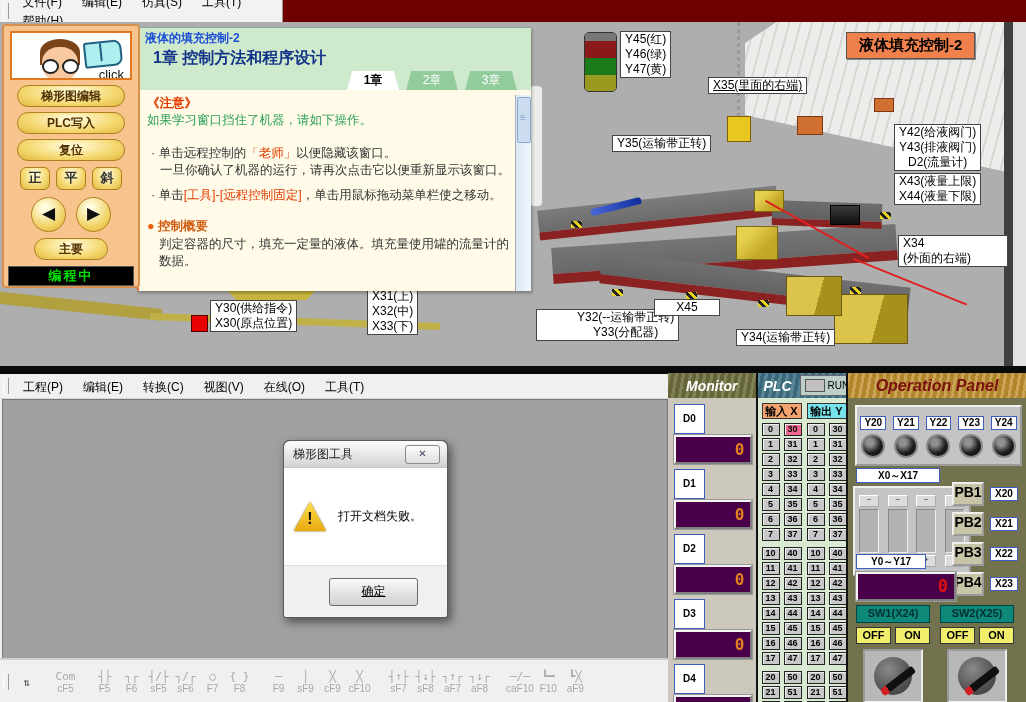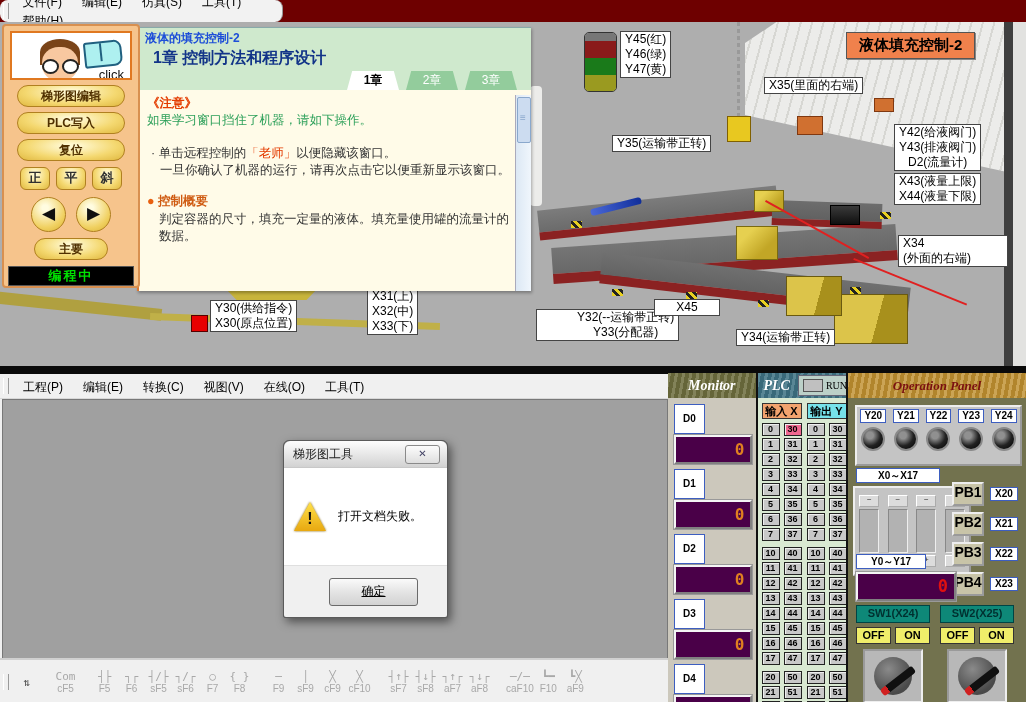--- a/index.html
+++ b/index.html
@@ -2,21 +2,21 @@
 <html><head>
 <meta charset="utf-8">
 <style>
   html,body{margin:0;padding:0;width:1026px;height:702px;overflow:hidden;background:#000;
     font-family:"Liberation Sans","DejaVu Sans",sans-serif;}
   #app{position:absolute;left:0;top:0;width:1026px;height:702px;background:#acacac;}
 
   
   #top-menubar{position:absolute;left:0;top:0;width:1026px;height:22px;background:#6e0000;}
   #top-menubar .inner{position:absolute;left:0;top:0;width:282px;height:22px;background:#f2f2f2;
-    border-right:1px solid #999;display:flex;align-items:center;border-radius:8px;}
+    border-right:1px solid #999;display:flex;align-items:center;}
   .grip{width:4px;height:16px;margin:0 4px 0 3px;border-left:1px solid #fff;border-right:1px solid #9a9a9a;}
   .menu-item{font-size:12px;color:#000;padding:0 10px;white-space:nowrap;}
 
   
   #sim{position:absolute;left:0;top:22px;width:1026px;height:344px;background:#aeaeae;overflow:hidden;}
   .shape{position:absolute;}
   .slabel{position:absolute;background:#fff;border:1px solid #444;padding:0 4px;font-size:12px;
     line-height:15px;color:#000;white-space:nowrap;z-index:30;}
   .slabel div{line-height:15px;}
   #scene-banner{position:absolute;left:846px;top:10px;z-index:30;background:#f0814c;border:1px solid #555;
@@ -119,31 +119,31 @@
   #dialog-ok{position:absolute;right:29px;top:12px;width:87px;height:26px;
     background:linear-gradient(#fafafa,#e4e4e4 50%,#d2d2d2);border:1px solid #6a6a6a;border-radius:3px;
     font-size:12px;color:#000;text-align:center;line-height:25px;text-decoration:underline;}
 
   
   #side-panels{position:absolute;left:668px;top:373px;width:358px;height:329px;background:#111;display:flex;}
   .panel{height:100%;position:relative;overflow:hidden;}
   #monitor-panel{width:88px;border-right:2px solid #111;background:#ccc8bc;}
   #plc-panel{width:89px;border-right:2px solid #111;background:#d9e9d2;}
   #op-panel{width:179px;background:#72724e;}
-  .phead{height:25px;font-style:italic;font-weight:bold;display:flex;align-items:center;font-family:Liberation Serif, serif;}
+  .phead{height:25px;font-style:italic;font-weight:bold;display:flex;align-items:center;}
   #monitor-head{background:#6e6e3e repeating-linear-gradient(100deg,rgba(255,255,255,.14) 0 3px,rgba(0,0,0,.08) 3px 7px);
     color:#fff;font-size:14px;justify-content:center;}
   #plc-head{background:#3e7284 repeating-linear-gradient(100deg,rgba(255,255,255,.14) 0 3px,rgba(0,0,0,.08) 3px 7px);
     color:#fff;font-size:14px;padding-left:6px;gap:8px;}
   #run-wrap{display:flex;align-items:center;gap:3px;font-style:normal;font-weight:normal;
     background:#bcd0c8;height:19px;padding:0 4px;border:1px solid #667;}
   #run-lamp{width:18px;height:11px;background:#c0c0c0;border:1px solid #555;}
   #run-label{font-size:10px;color:#000;}
   #op-head{background:#c09030 repeating-linear-gradient(100deg,rgba(255,255,255,.18) 0 3px,rgba(0,0,0,.08) 3px 7px);
-    color:#7a1010;font-size:13px;justify-content:center;}
+    color:#7a1010;font-size:16px;justify-content:center;}
 
   
   #mon-regs{padding:6px 4px 0 6px;}
   .mreg{margin-bottom:5px;}
   .devlabel{display:inline-block;background:#fff;border:1px solid #3d5ec0;font-size:10px;font-weight:bold;
     padding:8px 8px;line-height:12px;color:#000;}
   .lcd{margin-top:1px;background:#4a0048;border:2px solid;border-color:#f4f4f4 #808080 #808080 #f4f4f4;
     box-shadow:0 0 0 1px #999;color:#e08020;font-family:"DejaVu Sans Mono",monospace;font-weight:bold;
     font-size:16px;text-align:right;padding:4px 5px 3px 5px;line-height:18px;}
   #mon-aux{margin:3px 0 6px 6px;width:74px;height:19px;background:#d6d2c6;border:2px outset #fff;
@@ -160,21 +160,21 @@
   #plc-in-head{background:#f2a36e;}
   #plc-out-head{background:#76e2ea;}
   .prow{display:flex;gap:4px;margin-bottom:2px;}
   .prow.pgap{margin-top:6px;}
   .pcell{width:16px;height:11px;background:#c8c8c8;border:1px solid #222;font-size:9px;font-weight:bold;
     text-align:center;line-height:11px;color:#000;box-shadow:inset 1px 1px 0 #eee;}
   .pcell.on{background:#f06890;}
 
   
   #op-lamp-panel{position:absolute;left:7px;top:32px;width:163px;height:55px;background:#c4c4c4;
-    border:2px outset #eee;display:flex;justify-content:space-around;align-items:flex-start;padding-top:2px;}
+    border:2px outset #eee;display:flex;justify-content:space-around;align-items:center;padding-top:2px;}
   .lampcol{display:flex;flex-direction:column;align-items:center;gap:4px;}
   .lamplabel{background:#fff;border:1px solid #3d5ec0;font-size:10px;font-weight:bold;padding:0 3px;line-height:12px;color:#000;}
   .lamp{width:20px;height:20px;border-radius:50%;border:2px solid #8a8a8a;
     background:radial-gradient(circle at 35% 32%,#909090 0 18%,#222 55%,#000);}
   .oplabelbox{position:absolute;background:#fff;border:1px solid #3d5ec0;font-size:10px;font-weight:bold;
     color:#000;text-align:center;line-height:13px;}
   #op-xrange{left:8px;top:95px;width:82px;height:13px;}
   #op-wheels{position:absolute;left:5px;top:113px;width:114px;height:86px;background:#c4c4c4;
     border:2px outset #eee;display:flex;justify-content:space-around;align-items:center;}
   .wheel{display:flex;flex-direction:column;align-items:center;gap:2px;}
@@ -277,21 +277,21 @@
     <div class="shape" style="left:150px;top:296px;width:290px;height:7px;
       background:#c0b048;transform:rotate(2deg);"></div>
     <div class="shape" style="left:223px;top:264px;width:97px;height:14px;
       background:#c8b43c;clip-path:polygon(0 0,100% 0,86% 100%,14% 100%);"></div>
 
     <div class="slabel" style="left:620px;top:9px;">
         <div>Y45(红)</div>
         <div>Y46(绿)</div>
         <div>Y47(黄)</div>
       </div>
-    <div class="slabel" style="left:764px;top:55px;">
+    <div class="slabel" style="left:708px;top:55px;text-decoration:underline;">
         <div>X35(里面的右端)</div>
       </div>
     <div class="slabel" style="left:612px;top:113px;">
         <div>Y35(运输带正转)</div>
       </div>
     <div class="slabel" style="left:894px;top:102px;text-align:center;">
         <div>Y42(给液阀门)</div>
         <div>Y43(排液阀门)</div>
         <div>D2(流量计)</div>
       </div>
@@ -361,20 +361,21 @@
       <div id="lesson-tabs">
           <span class="tab active">1章</span>
           <span class="tab">2章</span>
           <span class="tab">3章</span>
         </div>
       <div id="lesson-body">
         <div id="notice-title">《注意》</div>
         <div id="notice-intro">如果学习窗口挡住了机器，请如下操作。</div>
         <div class="bullet"><span>· 单击远程控制的</span><span class="hl">「老师」</span><span>以便隐藏该窗口。</span></div>
         <div class="cont">一旦你确认了机器的运行，请再次点击它以便重新显示该窗口。</div>
+        <div class="bullet" style="margin-top:8px;"><span>· 单击</span><span class="hl">[工具]-[远程控制固定]</span><span>，单击用鼠标拖动菜单栏使之移动。</span></div>
         <div id="overview-head"><span class="dot">●</span> <span>控制概要</span></div>
         <div id="overview-body">判定容器的尺寸，填充一定量的液体。填充量使用罐的流量计的数据。</div>
       </div>
       <div id="lesson-scroll">
         <div id="lesson-thumb"></div>
       </div>
     </div>
   </div>
 
   <div id="divider"></div>

